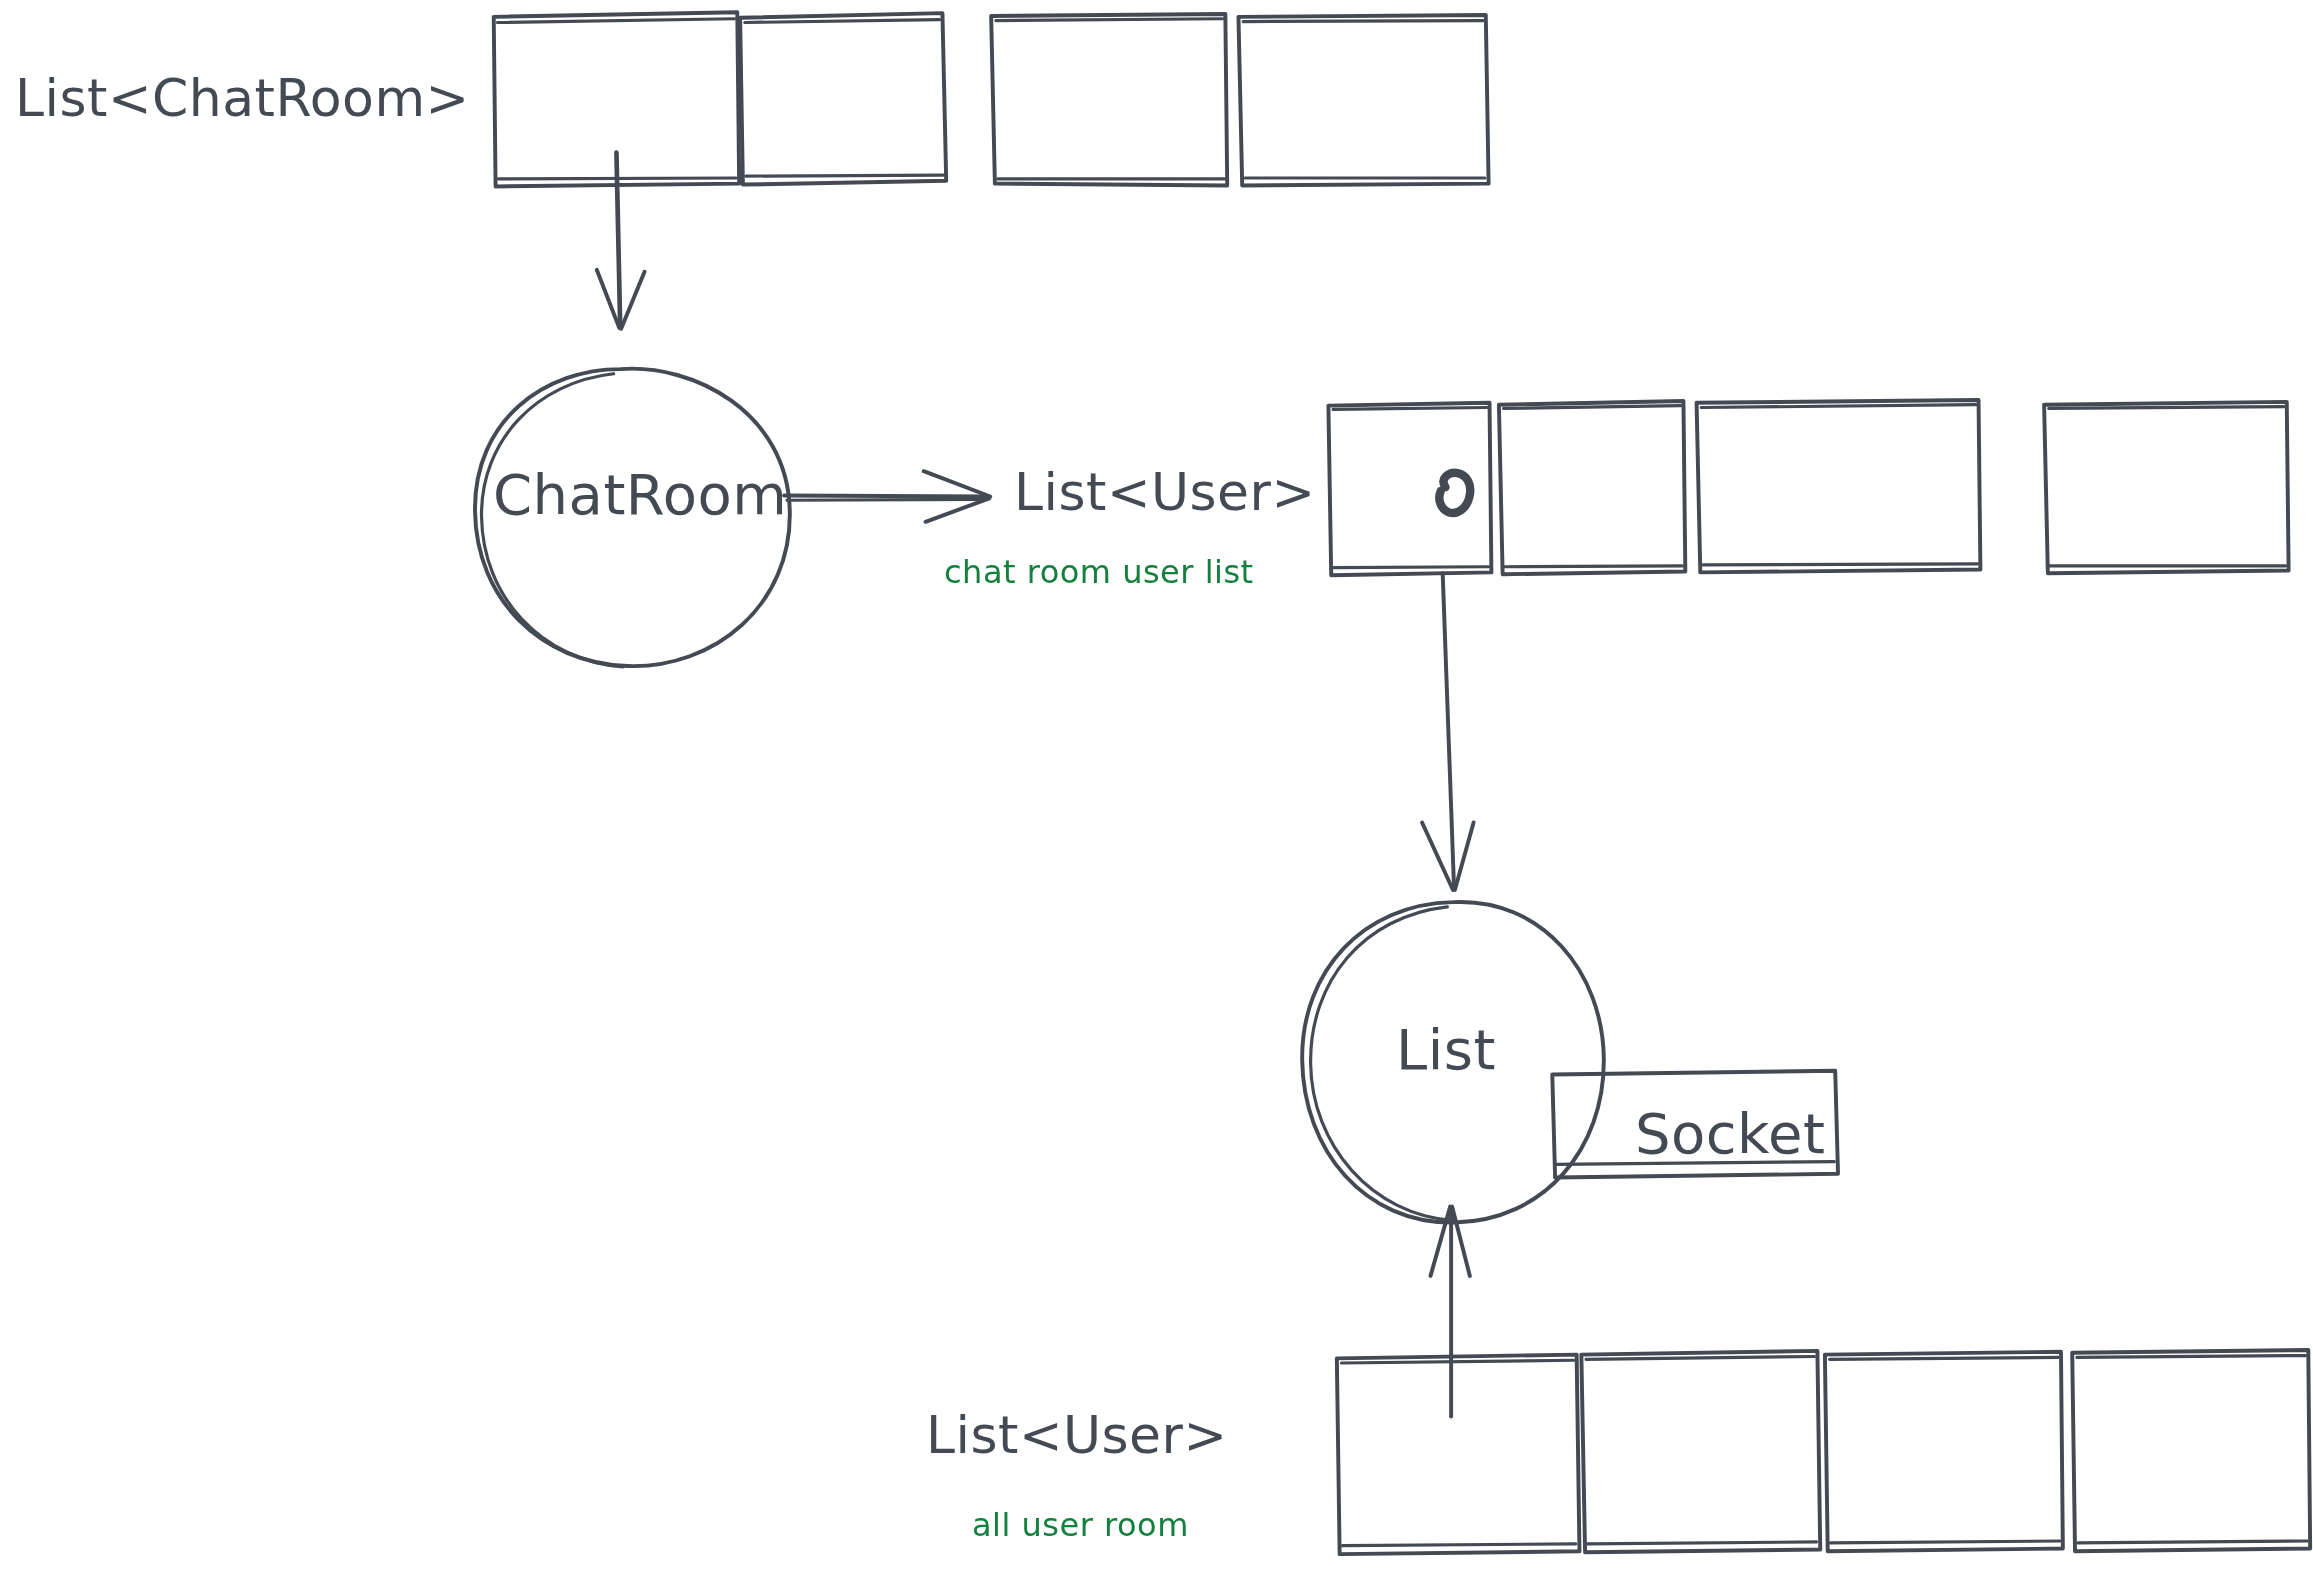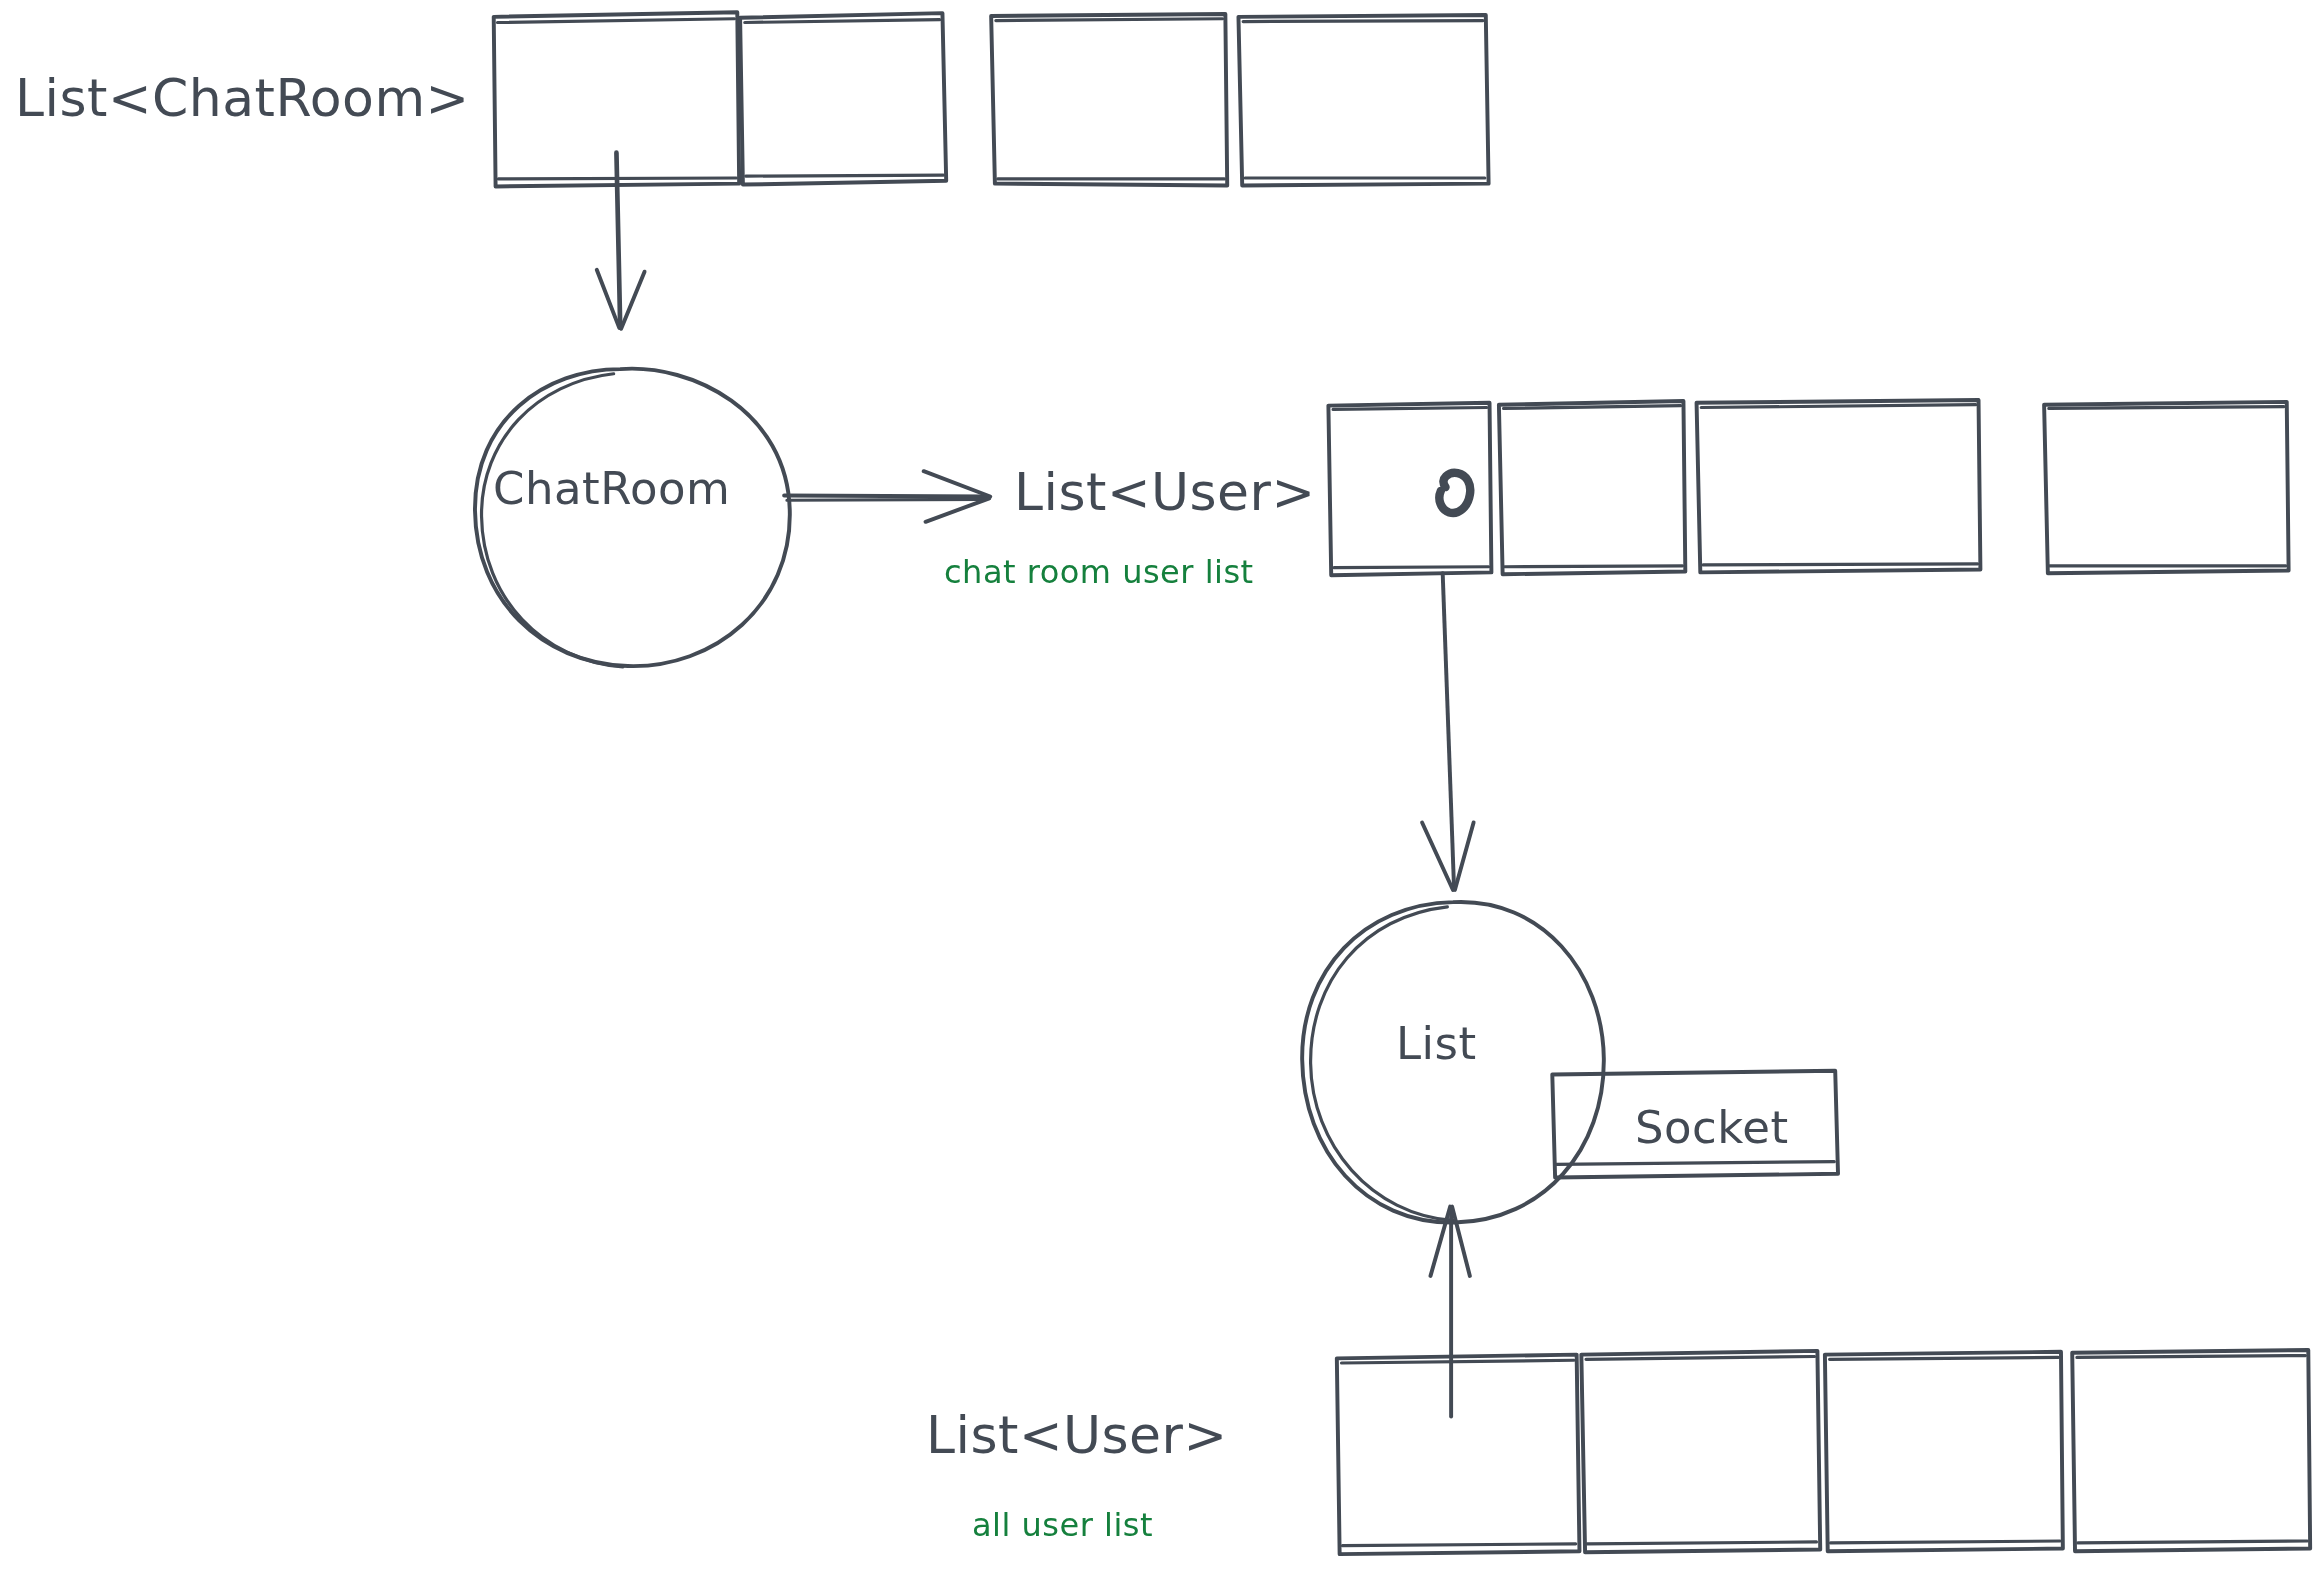--- a/index.html
+++ b/index.html
@@ -34,21 +34,21 @@
     font-family: "DejaVu Sans", sans-serif;
     letter-spacing: 0.5px;
   }
   .lbl-dark {
     color: #434a54;
     font-size: 52px;
     font-weight: 400;
   }
   .lbl-dark-mid {
     color: #434a54;
-    font-size: 45px;
+    font-size: 56px;
   }
   .lbl-orange {
     color: #15803d;
     font-size: 32px;
     font-weight: 500;
   }
   #label-list-chatroom { left: 15px;  top: 68px; }
   #label-chatroom      { left: 493px; top: 462px; }
   #label-list-user-1   { left: 1014px; top: 462px; }
   #label-note-chatroom-users { left: 944px; top: 553px; }
@@ -183,16 +183,16 @@
 
   <div class="lbl lbl-orange" id="label-note-chatroom-users">chat room user list</div>
 
   <div class="lbl lbl-dark-mid" id="label-user">List</div>
 
   <div class="lbl lbl-dark-mid" id="label-socket">Socket</div>
 
 
   <div class="lbl lbl-dark" id="label-list-user-2">List&lt;User&gt;</div>
 
-  <div class="lbl lbl-orange" id="label-note-all-users">all user list</div>
+  <div class="lbl lbl-orange" id="label-note-all-users">all user room</div>
 
 </div>
 
 
 </body></html>

